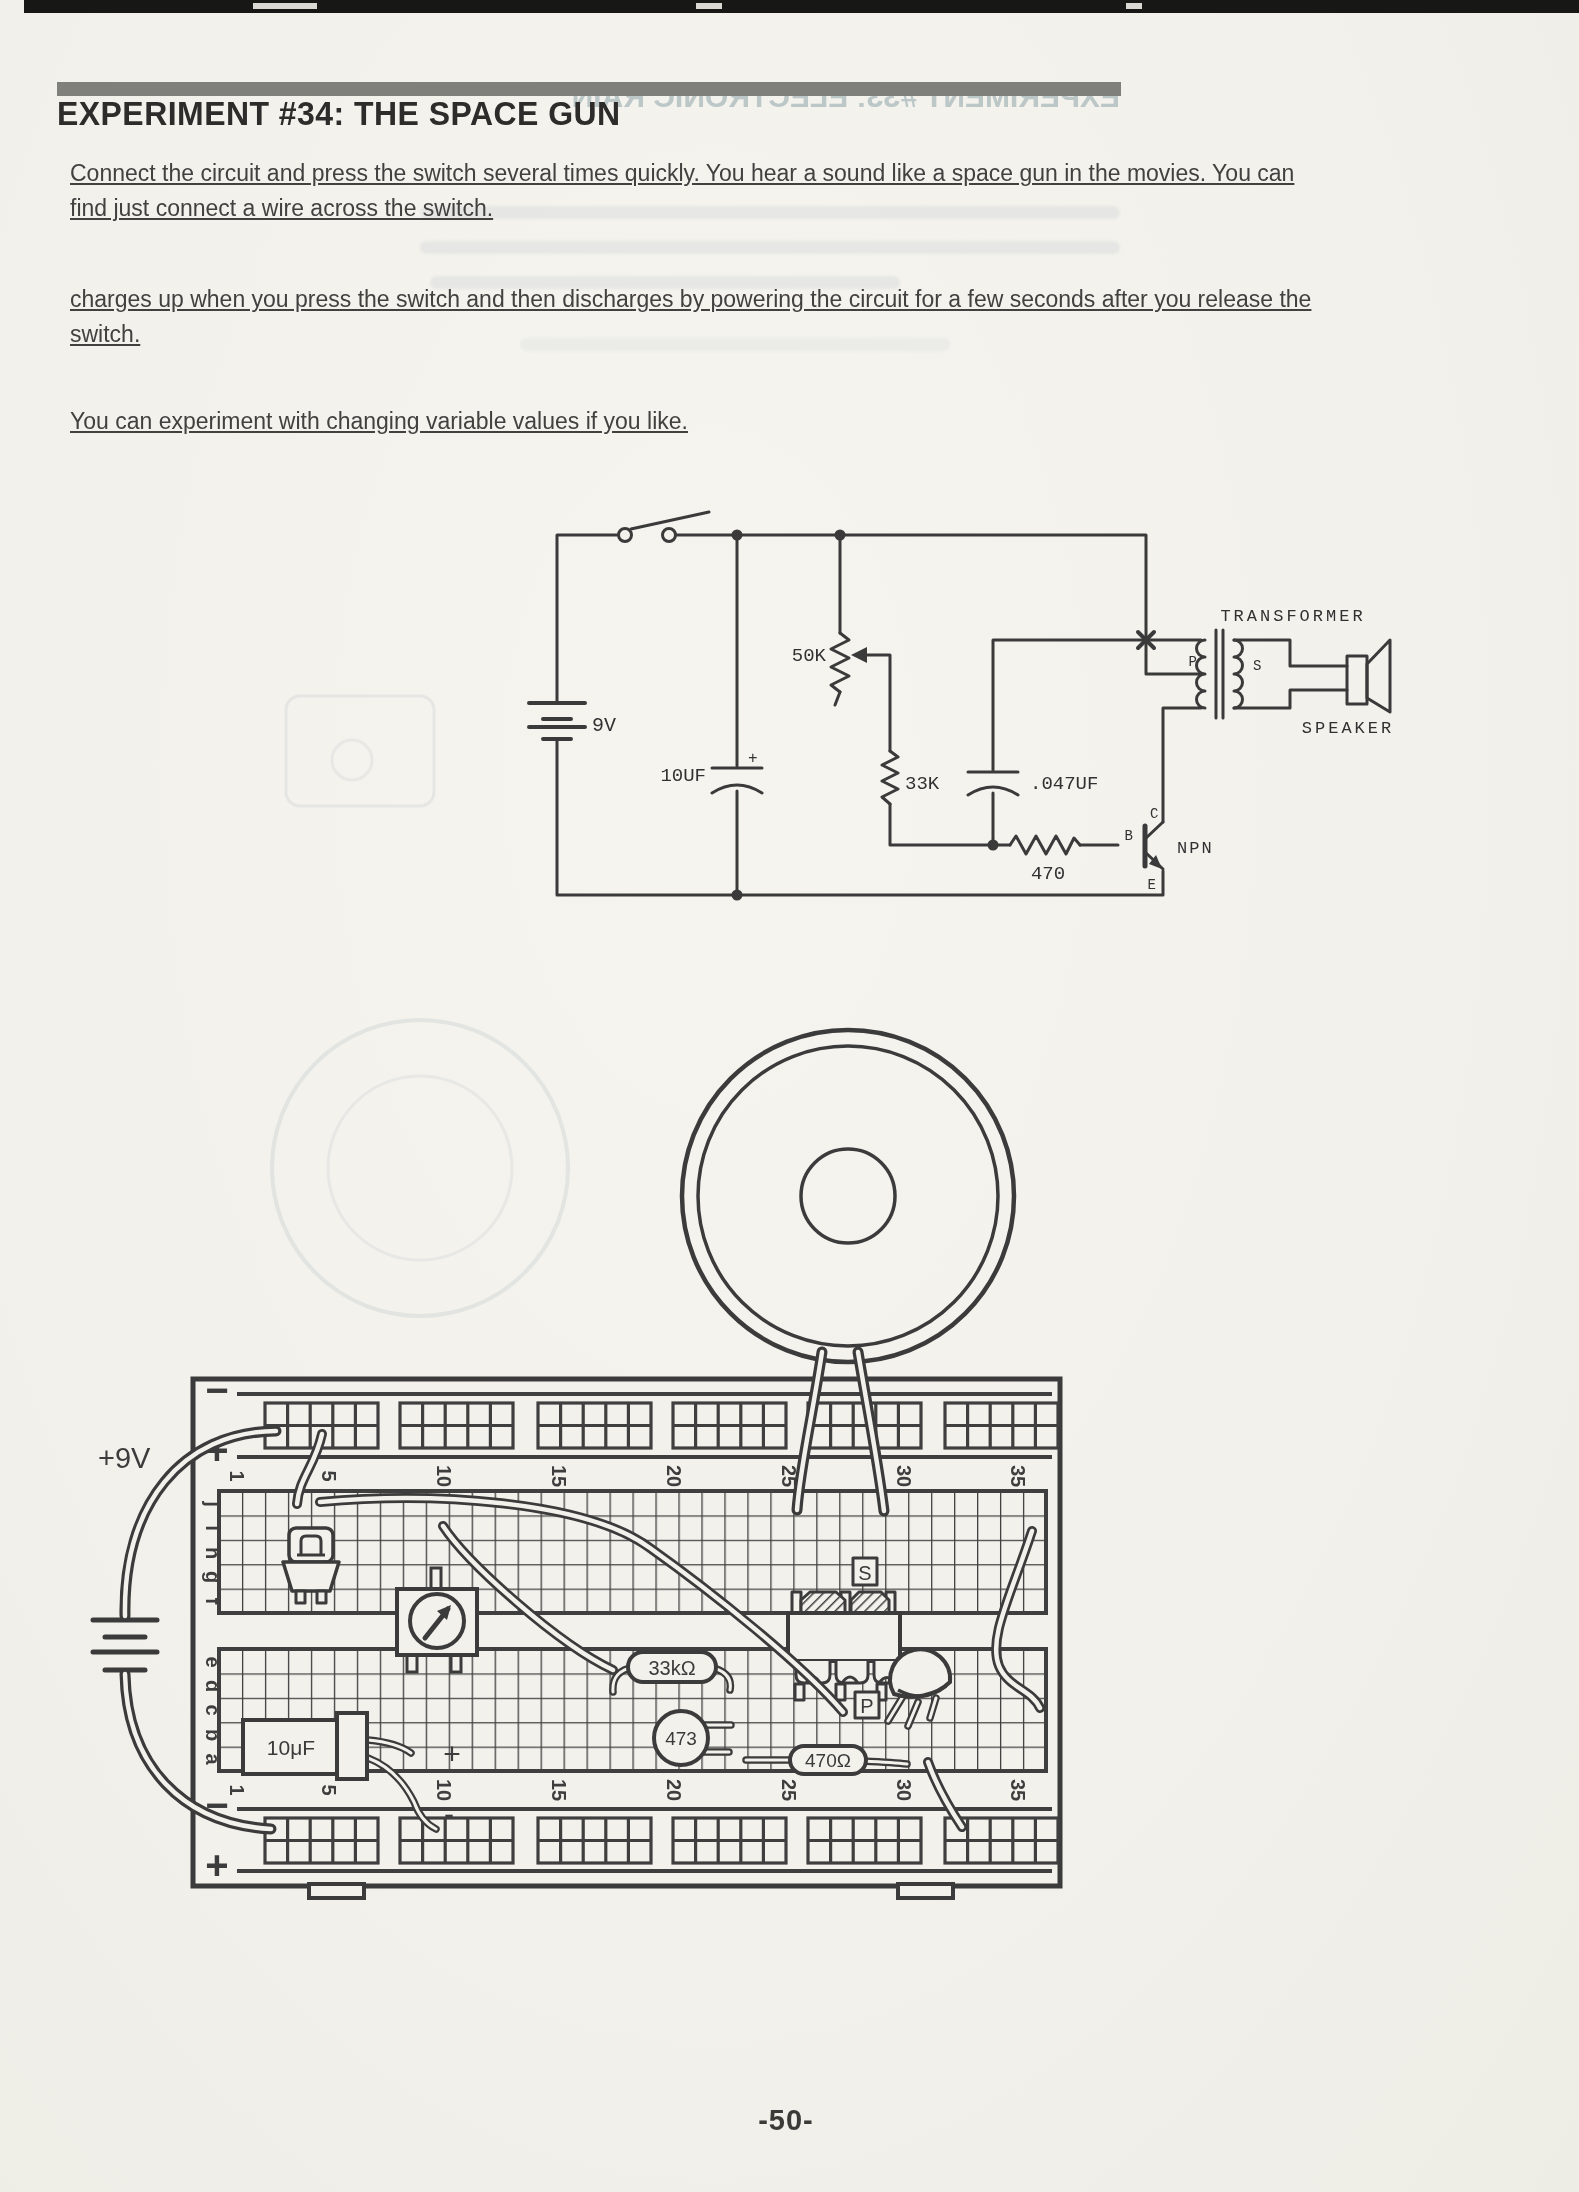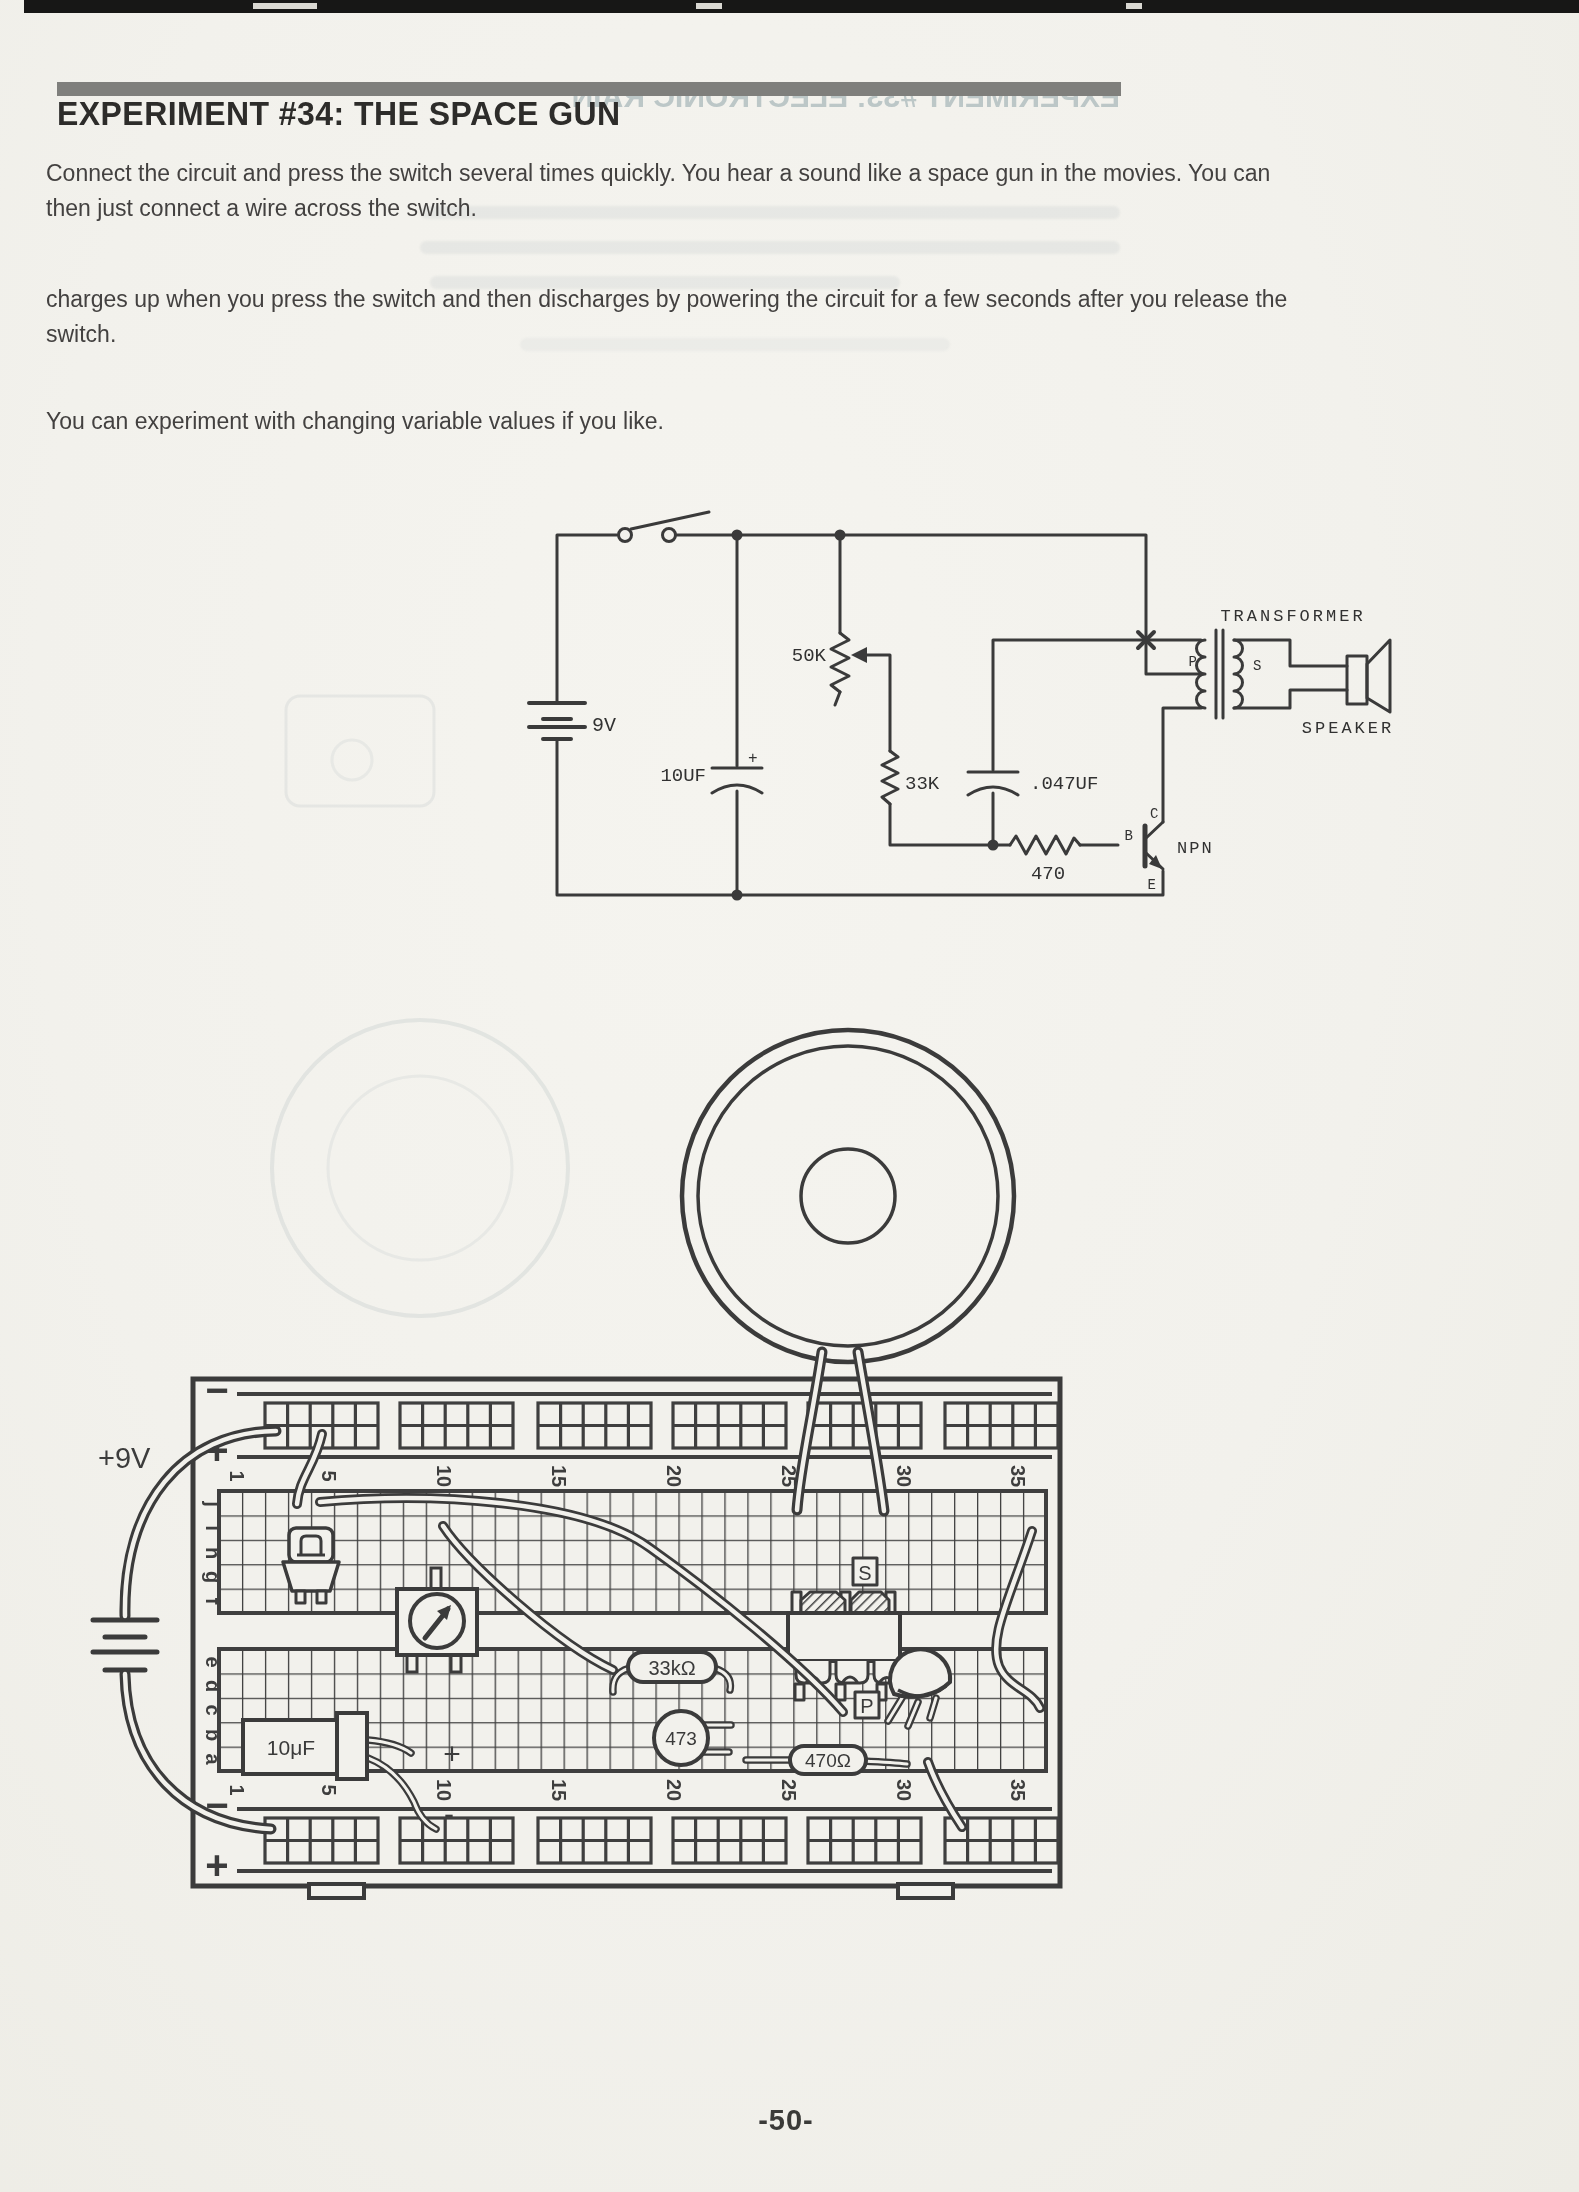--- a/index.html
+++ b/index.html
@@ -7,21 +7,21 @@
     background:radial-gradient(ellipse at 45% 35%, #f5f4ef 0%, #f2f1ec 55%, #edece5 100%);
     font-family:"Liberation Sans", sans-serif;}
   .topstrip{position:absolute;left:24px;top:0;right:0;height:13px;background:#171716;}
   .dash{position:absolute;top:3px;height:6px;background:#d9d8d2;}
   .titlebar{position:absolute;left:57px;top:82px;width:1064px;height:14px;background:#7f7f7c;}
   .title{position:absolute;left:57px;top:94px;font-size:34px;font-weight:bold;color:#2d2c2a;
     transform:scaleX(.94);transform-origin:left top;white-space:nowrap;letter-spacing:.5px;}
   .ghost-title{position:absolute;left:620px;top:80px;width:500px;text-align:center;font-size:30px;
     font-weight:bold;color:rgba(134,155,162,.5);transform:scaleX(-1);filter:blur(.6px);white-space:nowrap;}
   .gbar{position:absolute;height:13px;background:rgba(140,160,166,.12);border-radius:7px;filter:blur(1.2px);}
-  .para{position:absolute;left:46px;color:#434140;font-size:23px;line-height:35px;}
+  .para{position:absolute;left:70px;color:#434140;font-size:23px;line-height:35px;text-decoration:underline;}
   .para div{white-space:nowrap;}
   .p1{top:156px}.p2{top:282px}.p3{top:404px}
   .pagenum{position:absolute;left:0;right:7px;top:2104px;text-align:center;font-size:29px;
     font-weight:bold;color:#3a3a38;letter-spacing:1px;}
   .lay{position:absolute;}
 </style>
 </head>
 <body>
 
 <div class="page">
@@ -44,21 +44,21 @@
       <rect x="286" y="696" width="148" height="110" rx="14" stroke-width="3" stroke="rgba(138,158,164,.13)"></rect>
       <circle cx="352" cy="760" r="20" stroke-width="3" stroke="rgba(138,158,164,.11)"></circle>
     </g>
   </svg>
 
   <div class="titlebar"></div>
   <div class="title">EXPERIMENT #34:  THE SPACE GUN</div>
 
   <div class="para p1">
     <div>Connect the circuit and press the switch several times quickly.  You hear a sound like a space gun in the movies.  You can</div>
-    <div>then just connect a wire across the switch.</div>
+    <div>find just connect a wire across the switch.</div>
   </div>
   <div class="para p2">
     <div>charges up when you press the switch and then discharges by powering the circuit for a few seconds after you release the</div>
     <div>switch.</div>
   </div>
   <div class="para p3">
     <div>You can experiment with changing variable values if you like.</div>
   </div>
 
   <svg class="lay" style="left:470px;top:500px;" width="1000" height="420" viewBox="470 500 1000 420">

